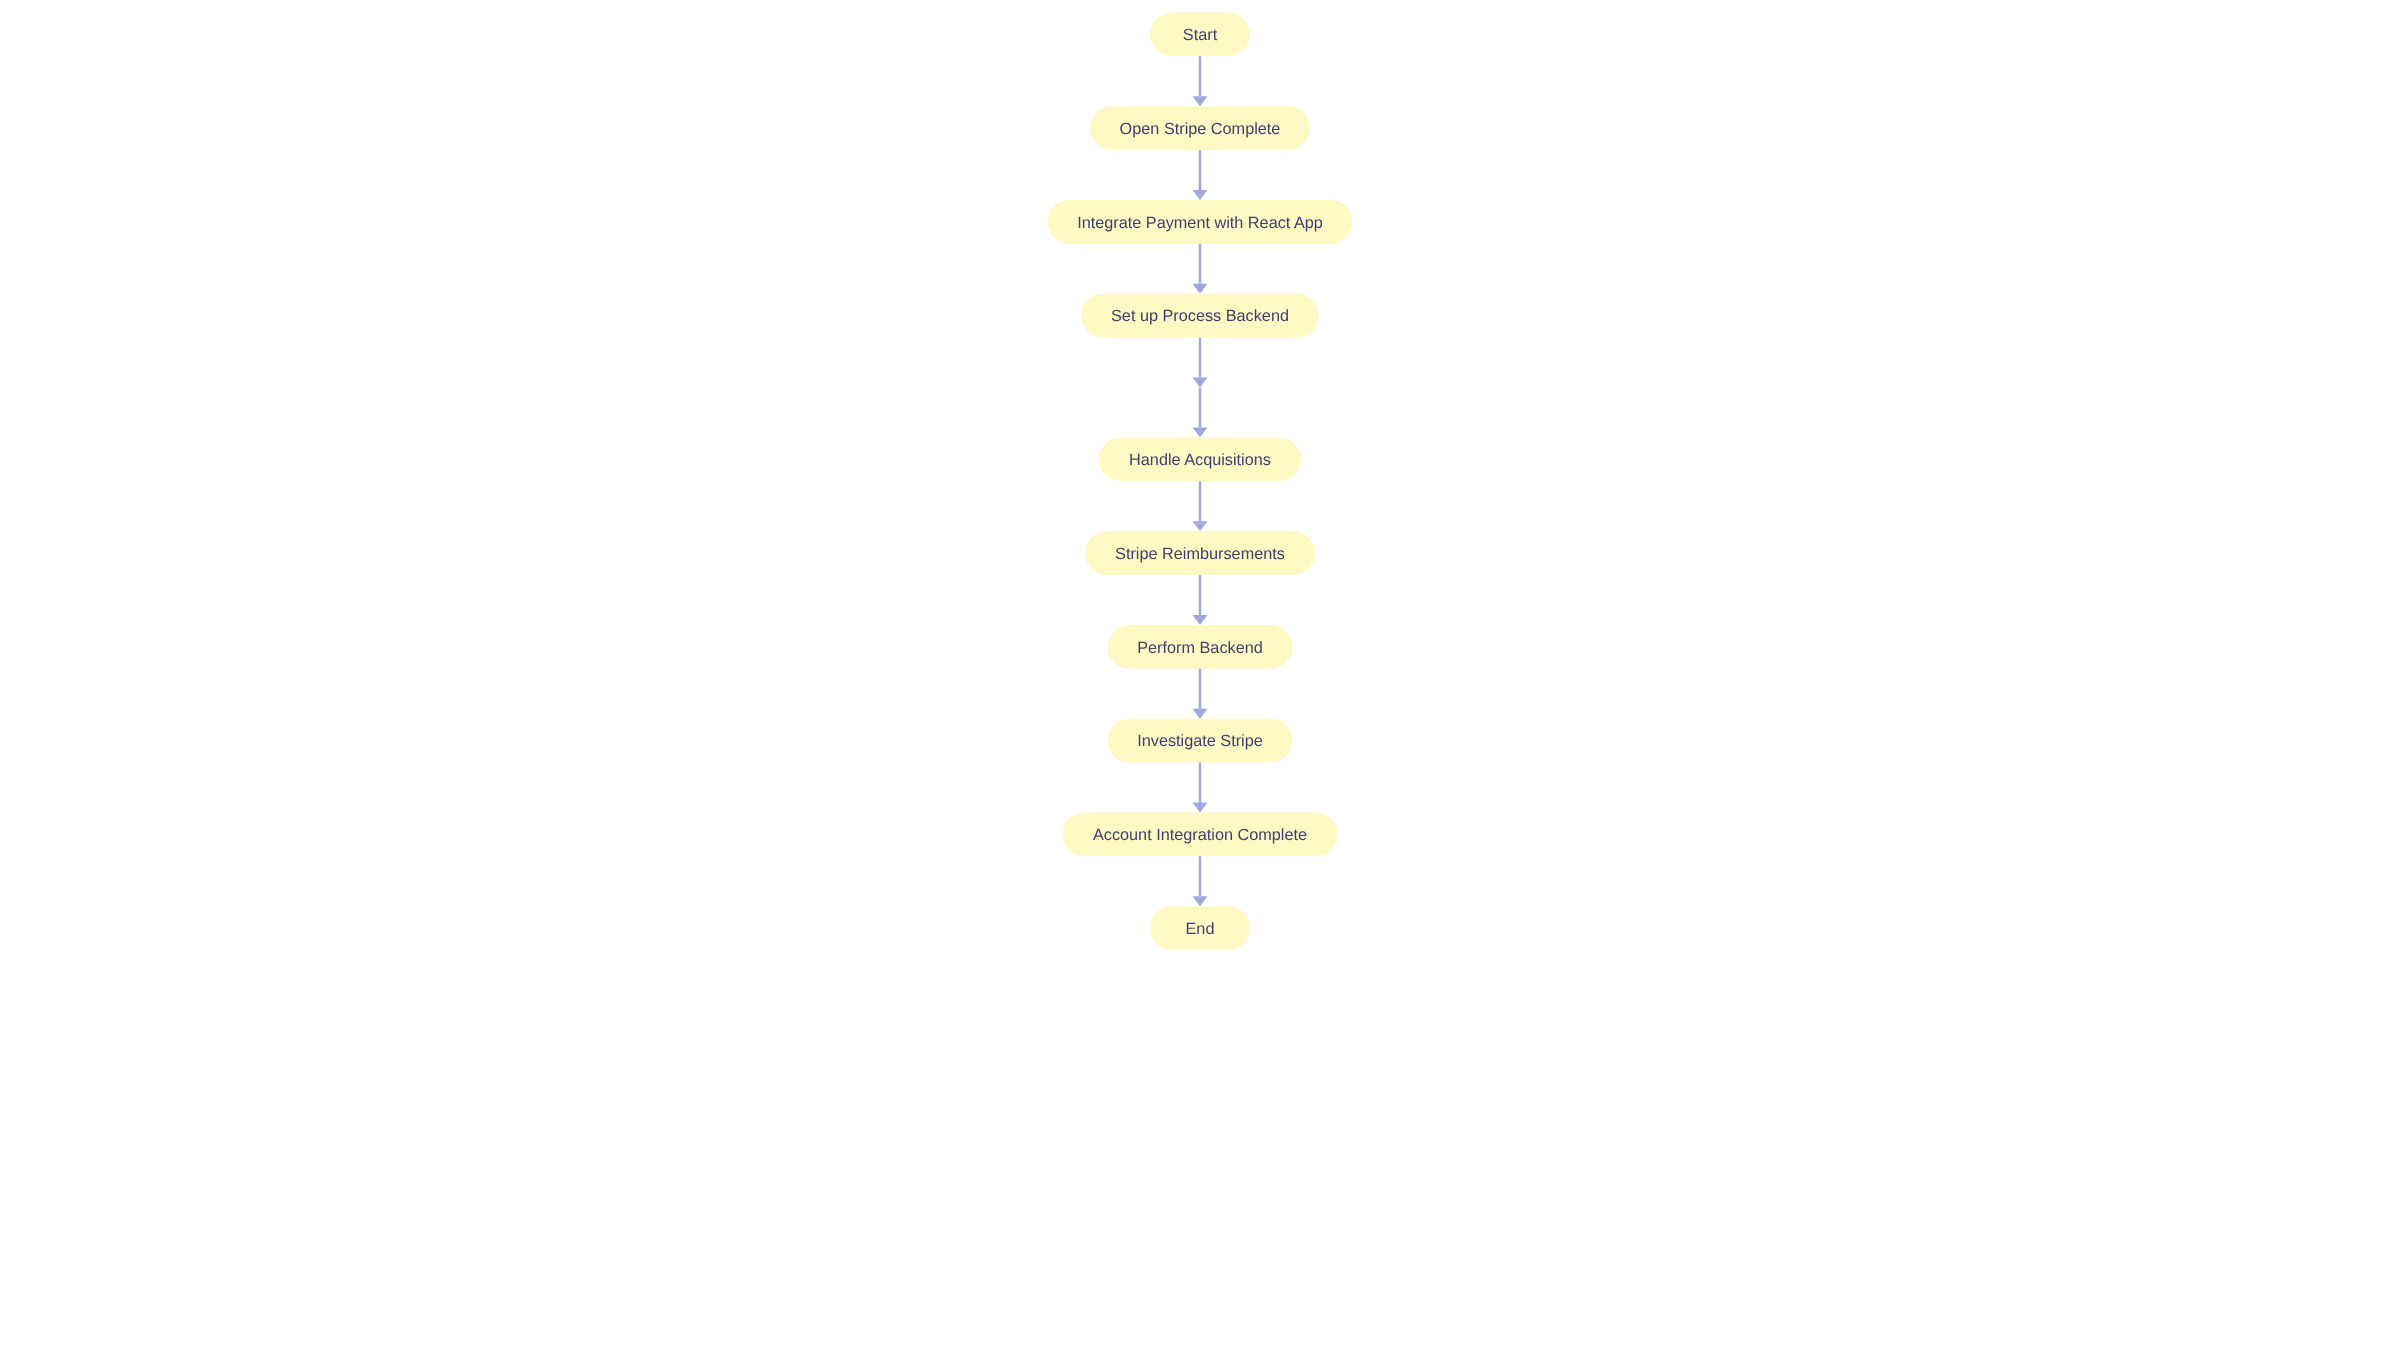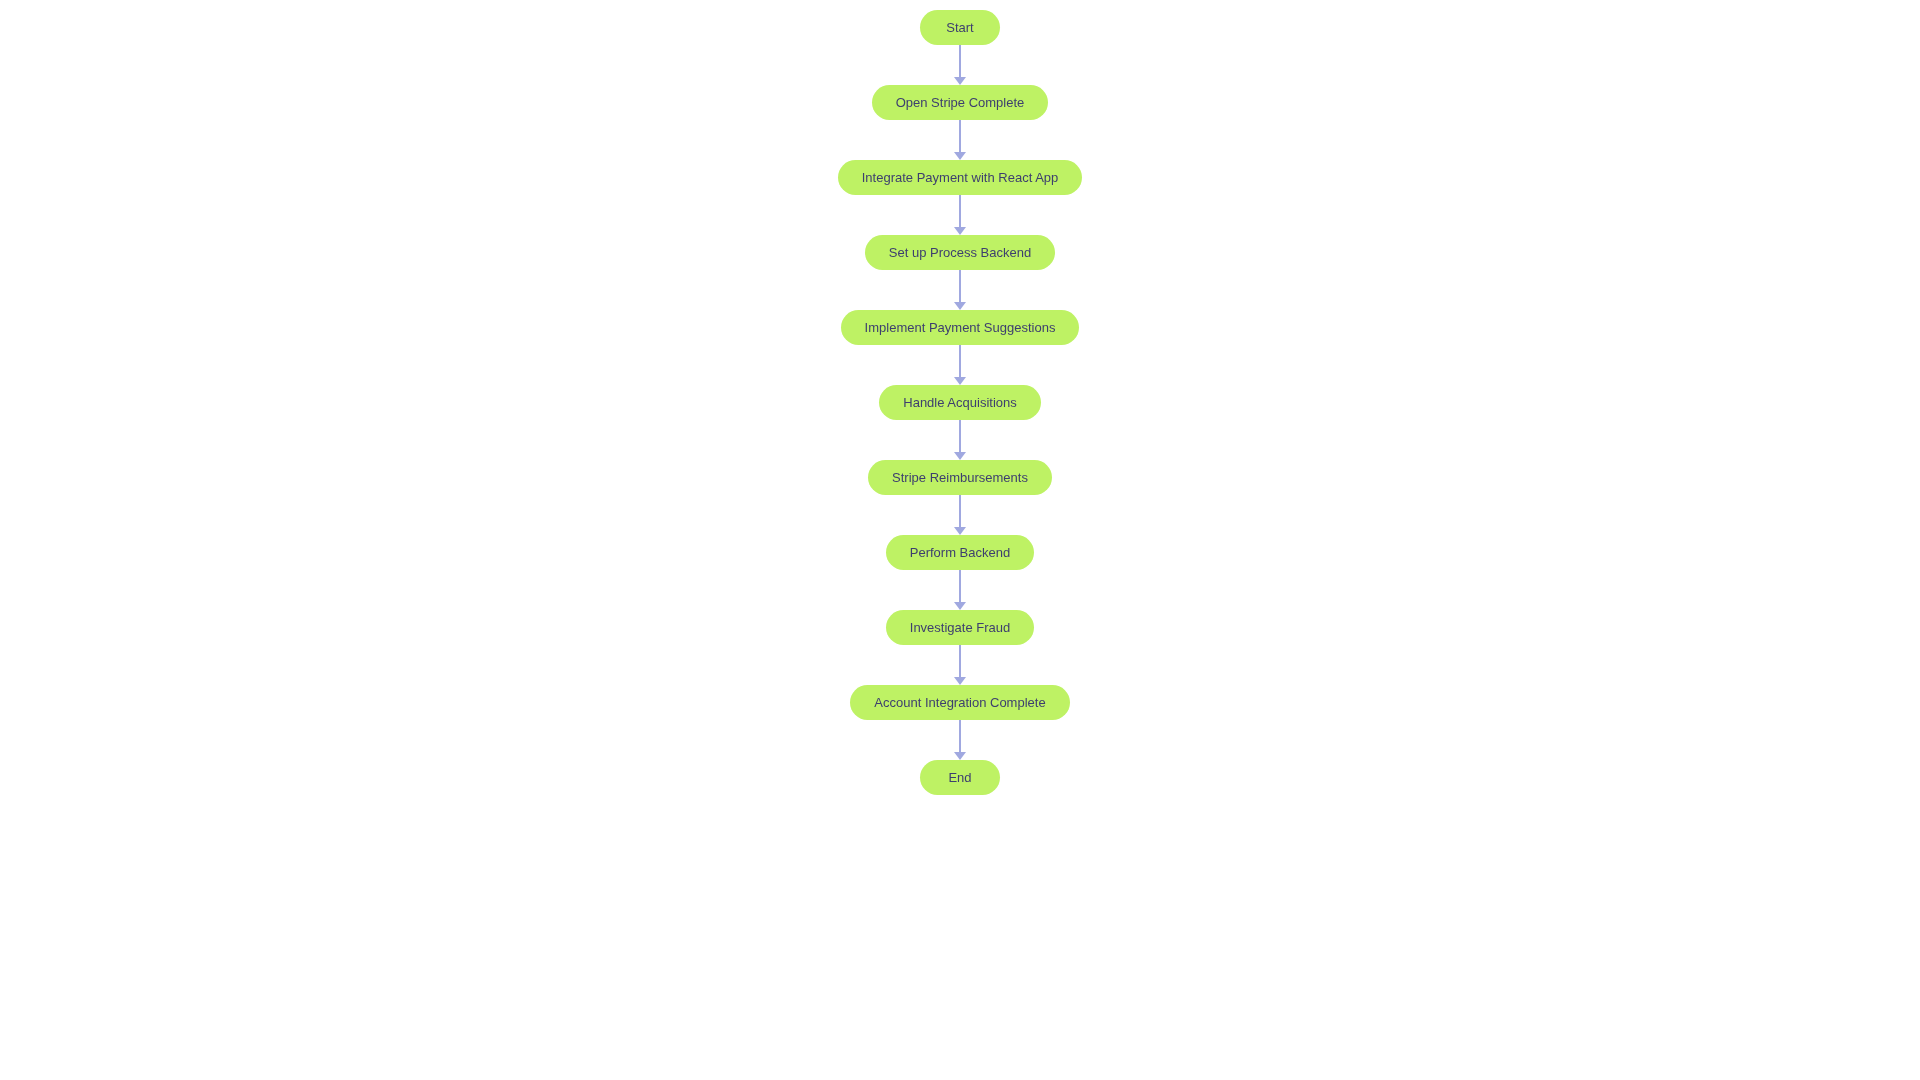--- a/index.html
+++ b/index.html
@@ -24,21 +24,21 @@
       flex-direction: column;
       align-items: center;
       padding-top: 10px;
       width: 100%;
     }
 
     .flow-node {
       display: flex;
       justify-content: center;
       align-items: center;
-      background: #bef264;
+      background: #fef9c3;
       color: #3d3f6e;
       font-size: 13px;
       font-weight: 400;
       border-radius: 20px;
       padding: 10px 24px;
       text-align: center;
       white-space: nowrap;
       min-width: 120px;
     }
 
@@ -96,21 +96,20 @@
     <div class="connector-arrow"></div>
   </div>
 
   <div class="flow-node">Set up Process Backend</div>
 
   <div class="arrow-line">
     <div class="line-segment"></div>
     <div class="connector-arrow"></div>
   </div>
 
-  <div class="flow-node">Implement Payment Suggestions</div>
 
   <div class="arrow-line">
     <div class="line-segment"></div>
     <div class="connector-arrow"></div>
   </div>
 
   <div class="flow-node">Handle Acquisitions</div>
 
   <div class="arrow-line">
     <div class="line-segment"></div>
@@ -124,21 +123,21 @@
     <div class="connector-arrow"></div>
   </div>
 
   <div class="flow-node">Perform Backend</div>
 
   <div class="arrow-line">
     <div class="line-segment"></div>
     <div class="connector-arrow"></div>
   </div>
 
-  <div class="flow-node">Investigate Fraud</div>
+  <div class="flow-node">Investigate Stripe</div>
 
   <div class="arrow-line">
     <div class="line-segment"></div>
     <div class="connector-arrow"></div>
   </div>
 
   <div class="flow-node">Account Integration Complete</div>
 
   <div class="arrow-line">
     <div class="line-segment"></div>

